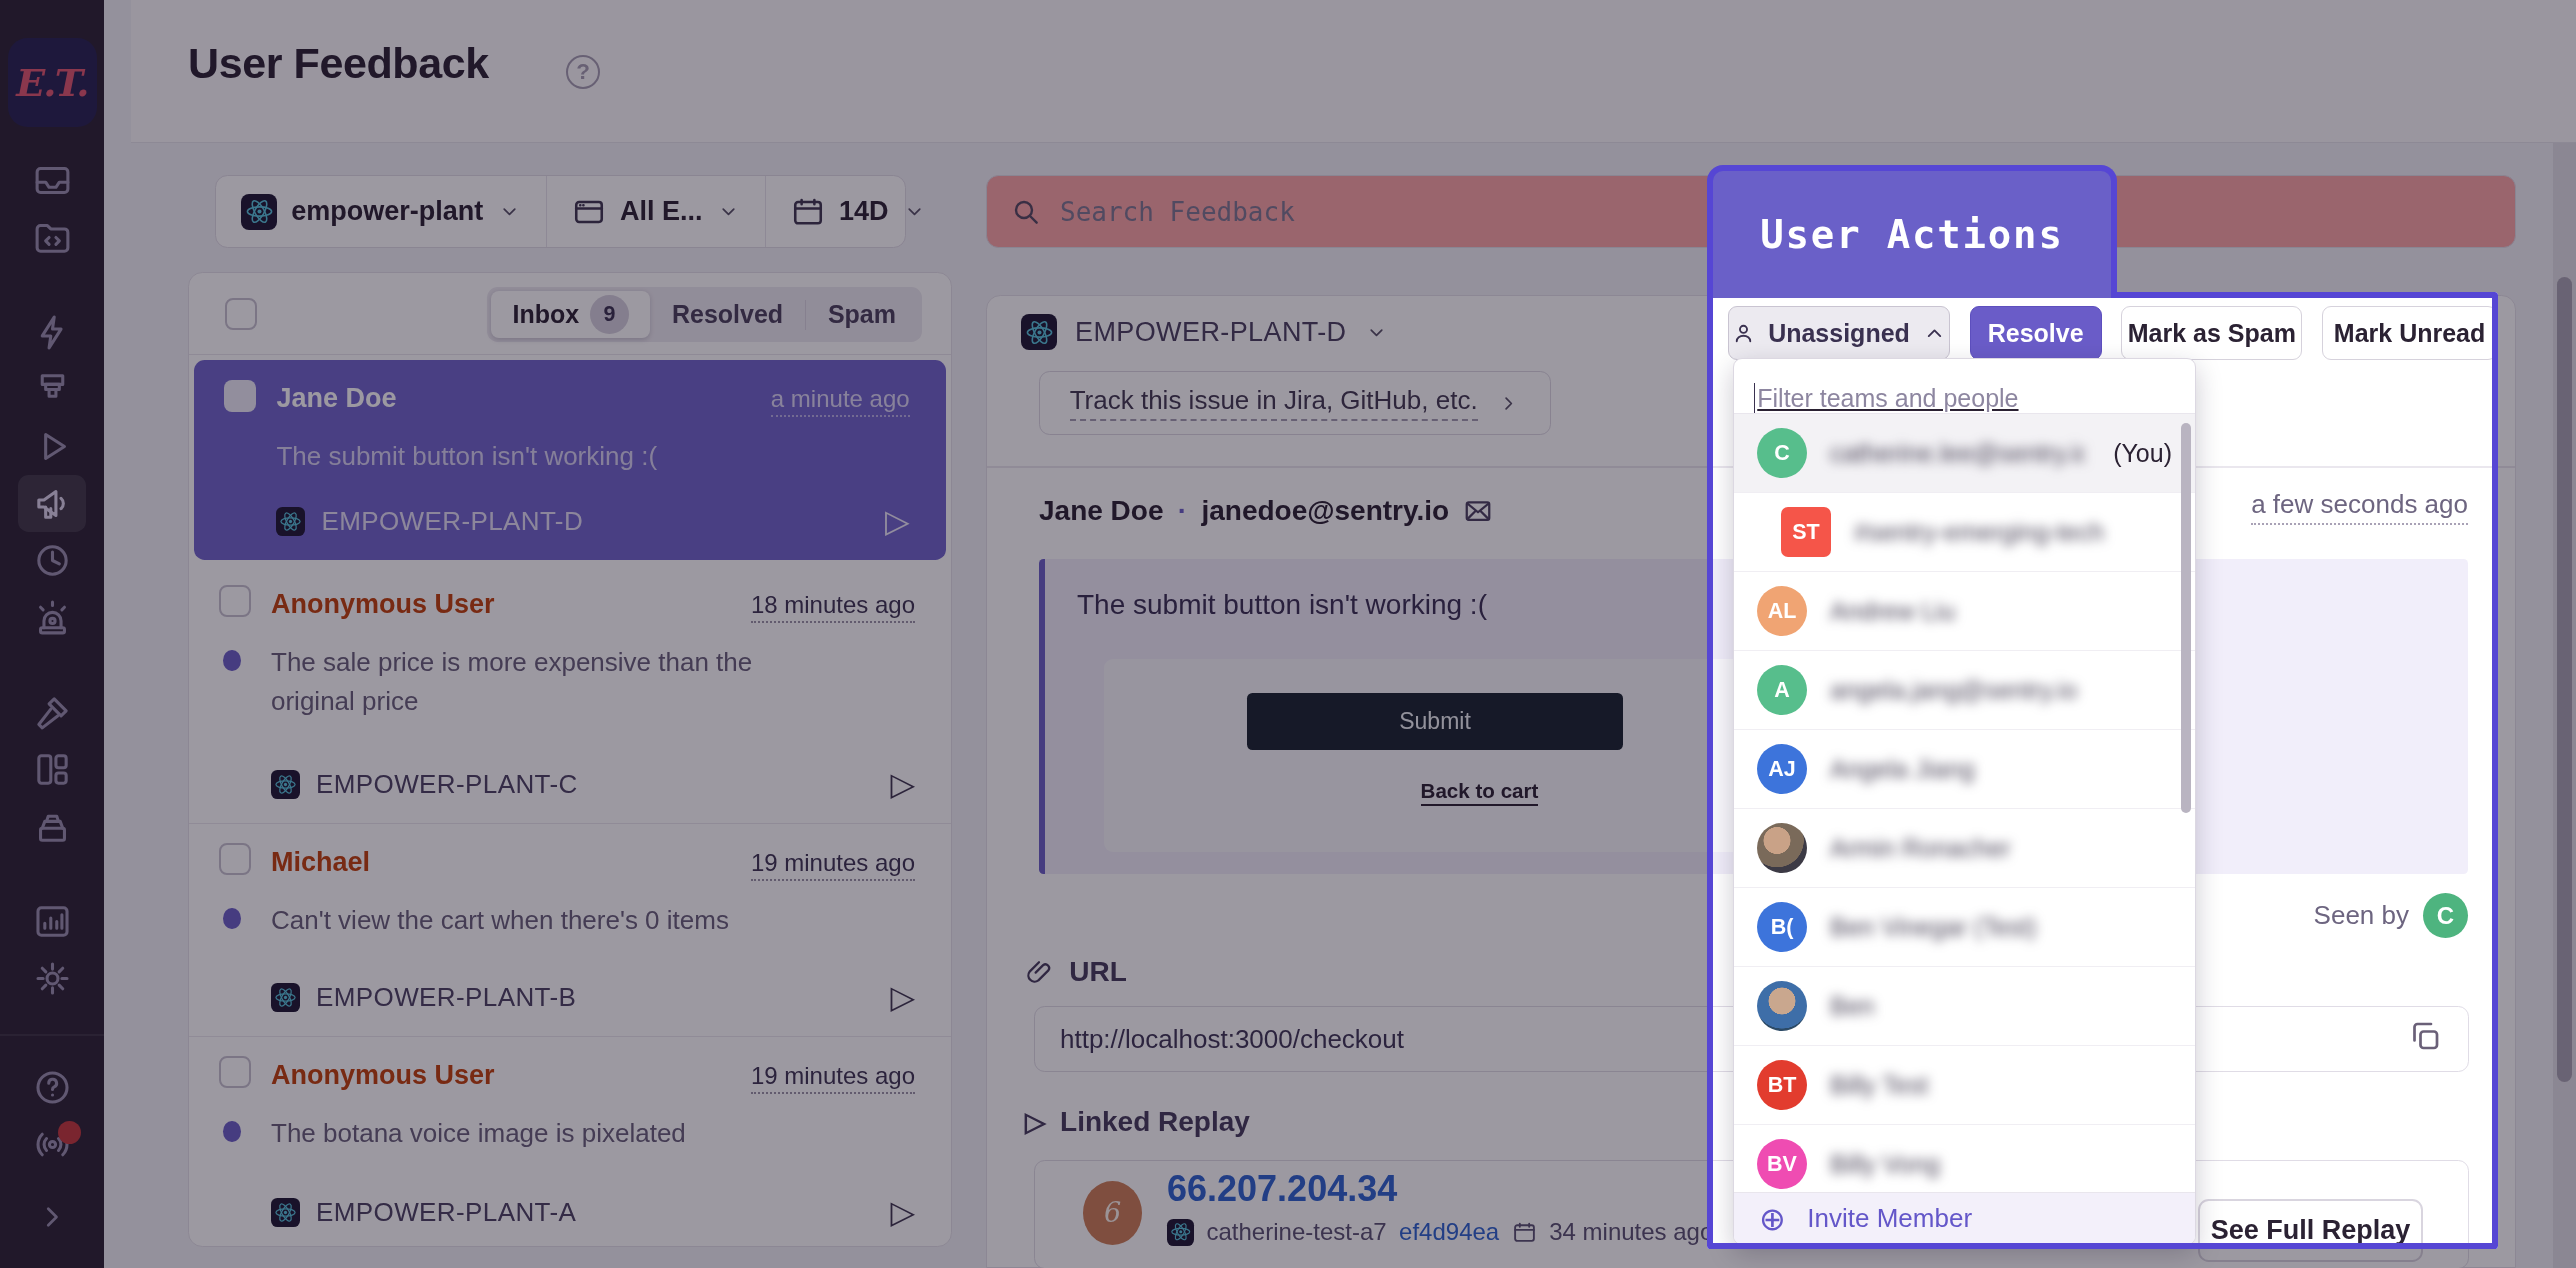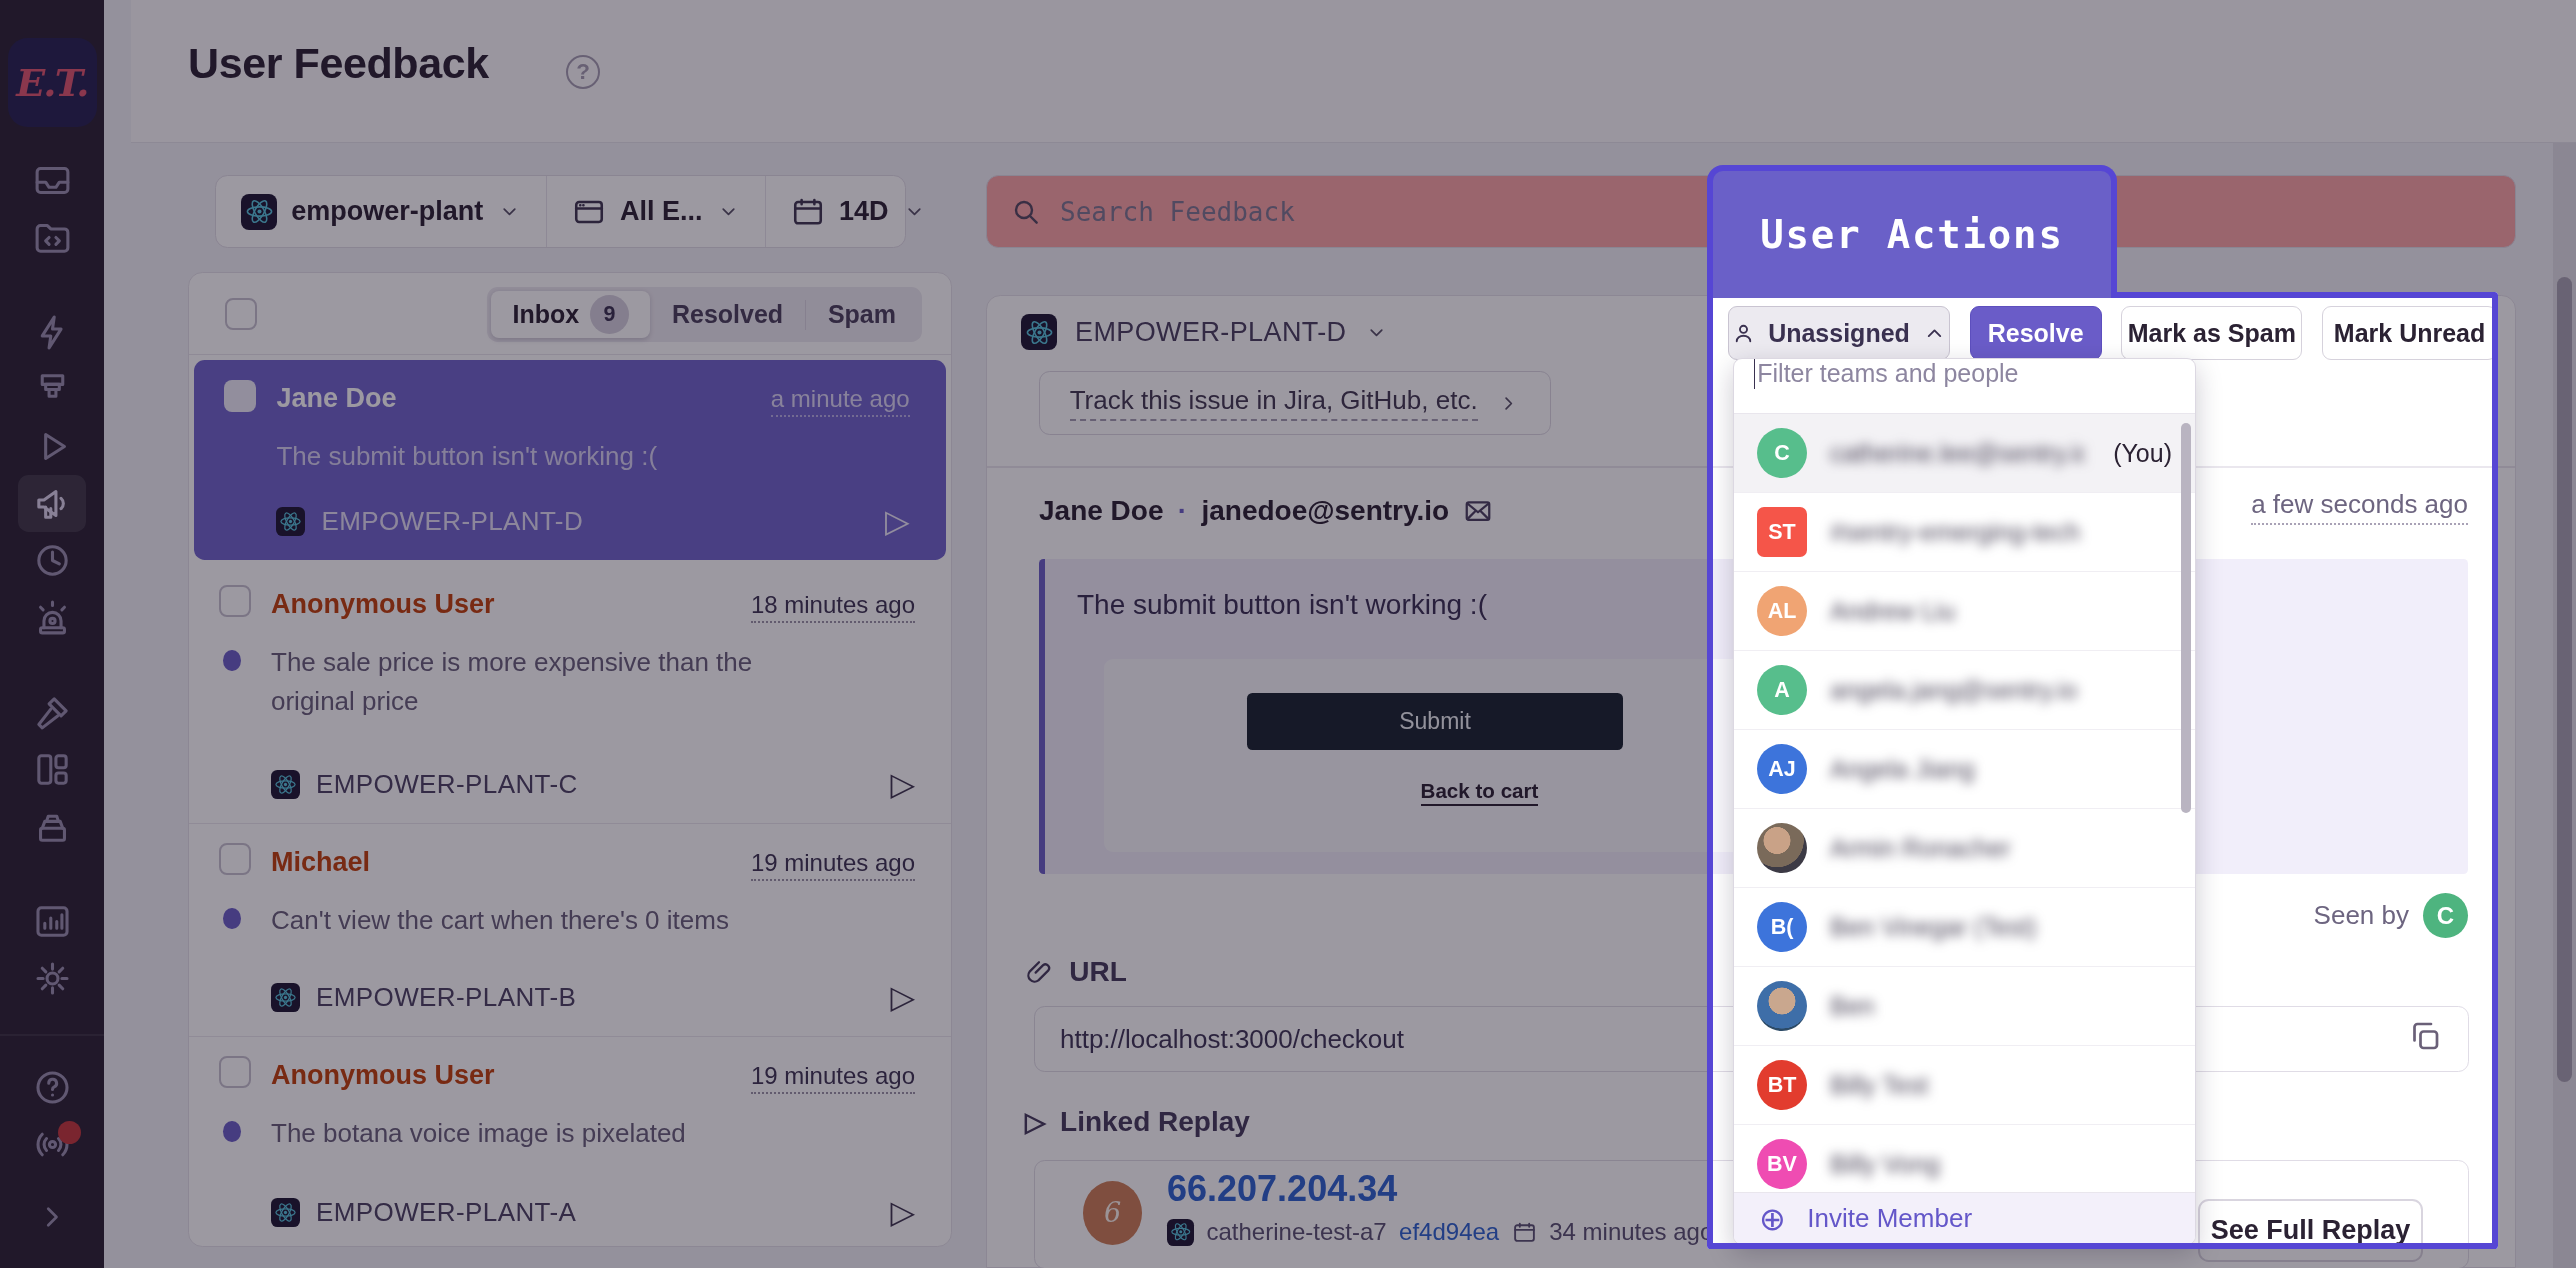--- a/index.html
+++ b/index.html
@@ -130,28 +130,28 @@
   .btn svg { width:25px; height:25px; }
   .btn-assign { width:222px; background:#eceaf0; border:1.8px solid #c9c4d1; color:#3a3150; }
   .btn-resolve { width:132px; background:#6a5cc8; border:1.8px solid #5d4fbe; color:#fff; }
   .btn-outline { background:#fff; border:1.8px solid #d6d2dc; color:#2b2233; }
   .btn-spam { width:181px; }
   .btn-unread { width:175px; }
 
   
   .assign-menu { position:absolute; left:1733px; top:358px; width:463px; height:887px; background:#fff; border:1.8px solid #dcd8e2; border-radius:9px;
                  box-shadow:0 9px 27px rgba(25,15,45,0.22); z-index:21; overflow:hidden; }
-  .am-filter { position:relative; height:55px; border-bottom:1.8px solid #e9e6ed; display:flex; align-items:flex-start; padding:0 19.7px; }
+  .am-filter { position:relative; height:55px; border-bottom:1.8px solid #e9e6ed; display:flex; align-items:flex-end; padding:0 19.7px;text-decoration:underline; }
   .am-filter .caret-bar { width:1.8px; height:30px; background:#3a3150; margin-right:1.8px; }
   .am-filter input { border:0; outline:0; width:100%; font-size:25px; color:#2b2233; background:transparent; font-family:"Liberation Sans", sans-serif; }
   .am-filter input::placeholder { color:#8d86a0; }
   .am-row { height:79px; display:flex; align-items:center; gap:23px; padding:0 23px; border-bottom:1.8px solid #f0eef3; }
   .am-row.selected { background:#f3f2f5; }
   .avatar { width:50px; height:50px; border-radius:50%; color:#fff; font-size:21.5px; font-weight:bold; display:flex; align-items:center; justify-content:center; flex:0 0 auto; }
-  .avatar.sq { border-radius:7px; }
+  .avatar.sq { border-radius:7px;margin-left:24px; }
   .av-green { background:#57be8c; } .av-red { background:#f55549; } .av-orange { background:#f0a473; }
   .av-blue { background:#3d74db; } .av-pink { background:#ef4cb2; } .av-darkred { background:#e23c2e; }
   .av-photo1 { background:radial-gradient(circle at 40% 35%, #c9a287 0 30%, #7a6a5a 31% 60%, #3c3a45 61%); }
   .av-photo2 { background:radial-gradient(circle at 50% 40%, #c9a78e 0 34%, #3e6ea8 35% 70%, #2c4a66 71%); }
   .am-name { font-size:25px; color:#4a4458; filter:blur(5.4px); white-space:nowrap; overflow:hidden; }
   .am-you { font-size:25px; color:#2b2233; margin-left:5.4px; }
   .am-invite { position:absolute; left:0; right:0; bottom:0; height:52px; background:#f3f0fa; border-top:1.8px solid #e9e6ed;
                display:flex; align-items:center; gap:21.5px; padding:0 25px; color:#6457c9; font-size:26px; }
   .am-invite .plus { font-size:32px; line-height:1; }
   .am-scrollthumb { position:absolute; right:3.6px; top:64px; width:10.7px; height:390px; border-radius:5.4px; background:#b9b4c1; }

